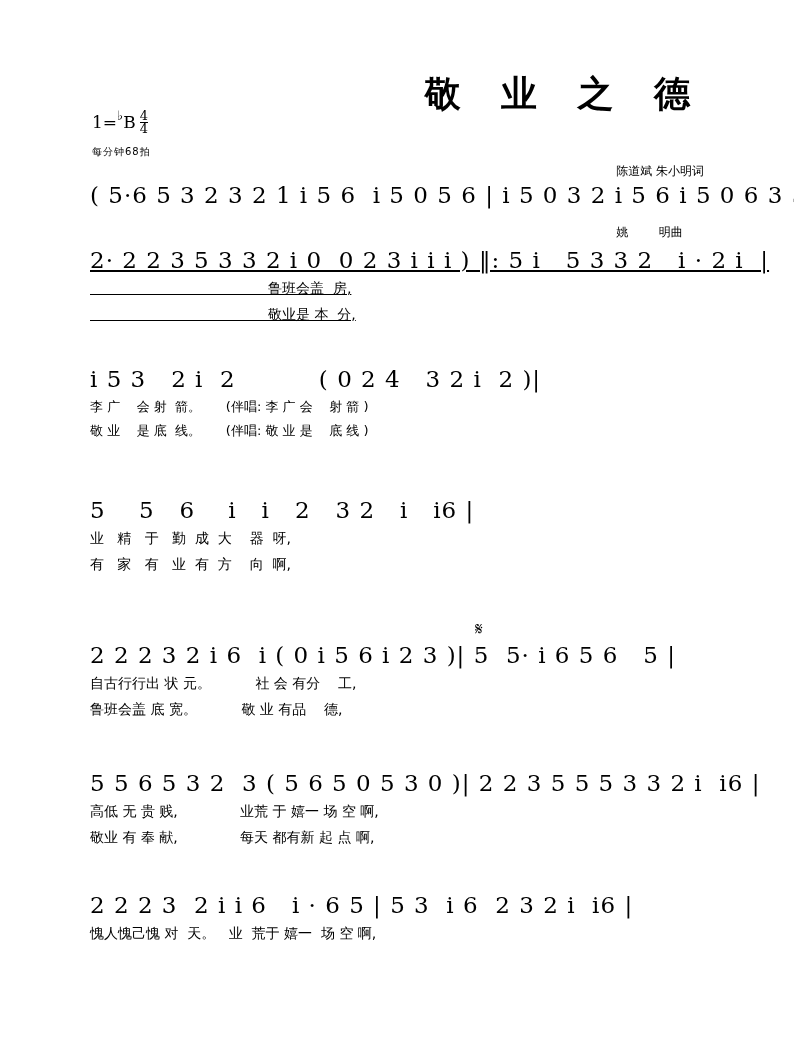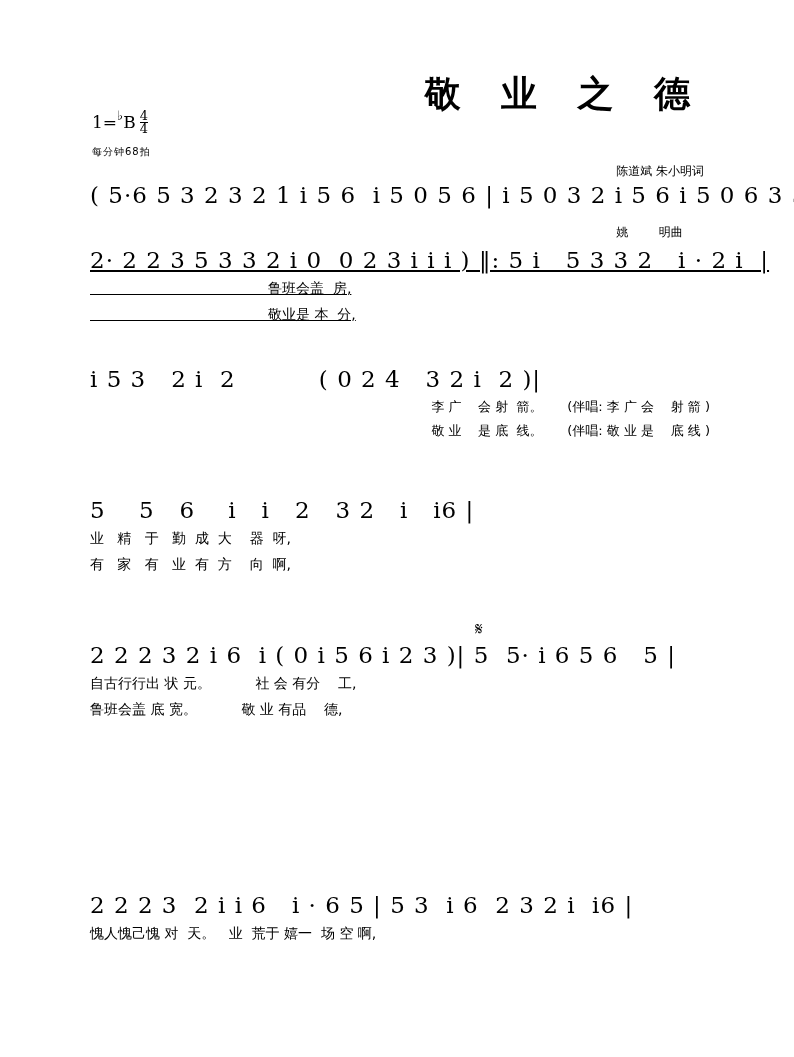--- a/index.html
+++ b/index.html
@@ -93,21 +93,21 @@
     line-height: 1.35;
     position: relative;
   }
   .lyric {
     font-family: "DejaVu Sans", sans-serif;
     font-size: 14px;
     white-space: pre;
     line-height: 1.85;
     letter-spacing: 0px;
   }
-  .lyric.small-prefix { font-size: 13px; text-align: right; }
+  .lyric.small-prefix { font-size: 13px; }
   .segno {
     position: absolute;
     font-size: 18px;
     font-family: "DejaVu Sans", sans-serif;
   }
 </style>
 </head>
 <body>
 
 <div class="page">
@@ -154,19 +154,24 @@
     <div class="lyric">有   家   有   业  有  方    向  啊,</div>
   </div>
 
   <div class="system" style="top:640px;">
     <div class="segno" style="top:-22px; left:385px;">𝄋</div>
     <div class="notes">2 2 2 3 2 i 6  i ( 0 i 5 6 i 2 3 )| 5  5· i 6 5 6   5 |</div>
     <div class="lyric">自古行行出 状 元。          社 会 有分    工,</div>
     <div class="lyric">鲁班会盖 底 宽。          敬 业 有品    德,</div>
   </div>
 
+  <div class="system" style="top:768px;">
+    <div class="notes">5 5 6 5 3 2  3 ( 5 6 5 0 5 3 0 )| 2 2 3 5 5 5 3 3 2 i  i6 |</div>
+    <div class="lyric">高低 无 贵 贱,              业荒 于 嬉一 场 空 啊,</div>
+    <div class="lyric">敬业 有 奉 献,              每天 都有新 起 点 啊,</div>
+  </div>
 
   <div class="system" style="top:890px;">
     <div class="notes">2 2 2 3  2 i i 6   i · 6 5 | 5 3  i 6  2 3 2 i  i6 |</div>
     <div class="lyric">愧人愧己愧 对  天。   业  荒于 嬉一  场 空 啊,</div>
   </div>
 
 </div>
 
 </body></html>

